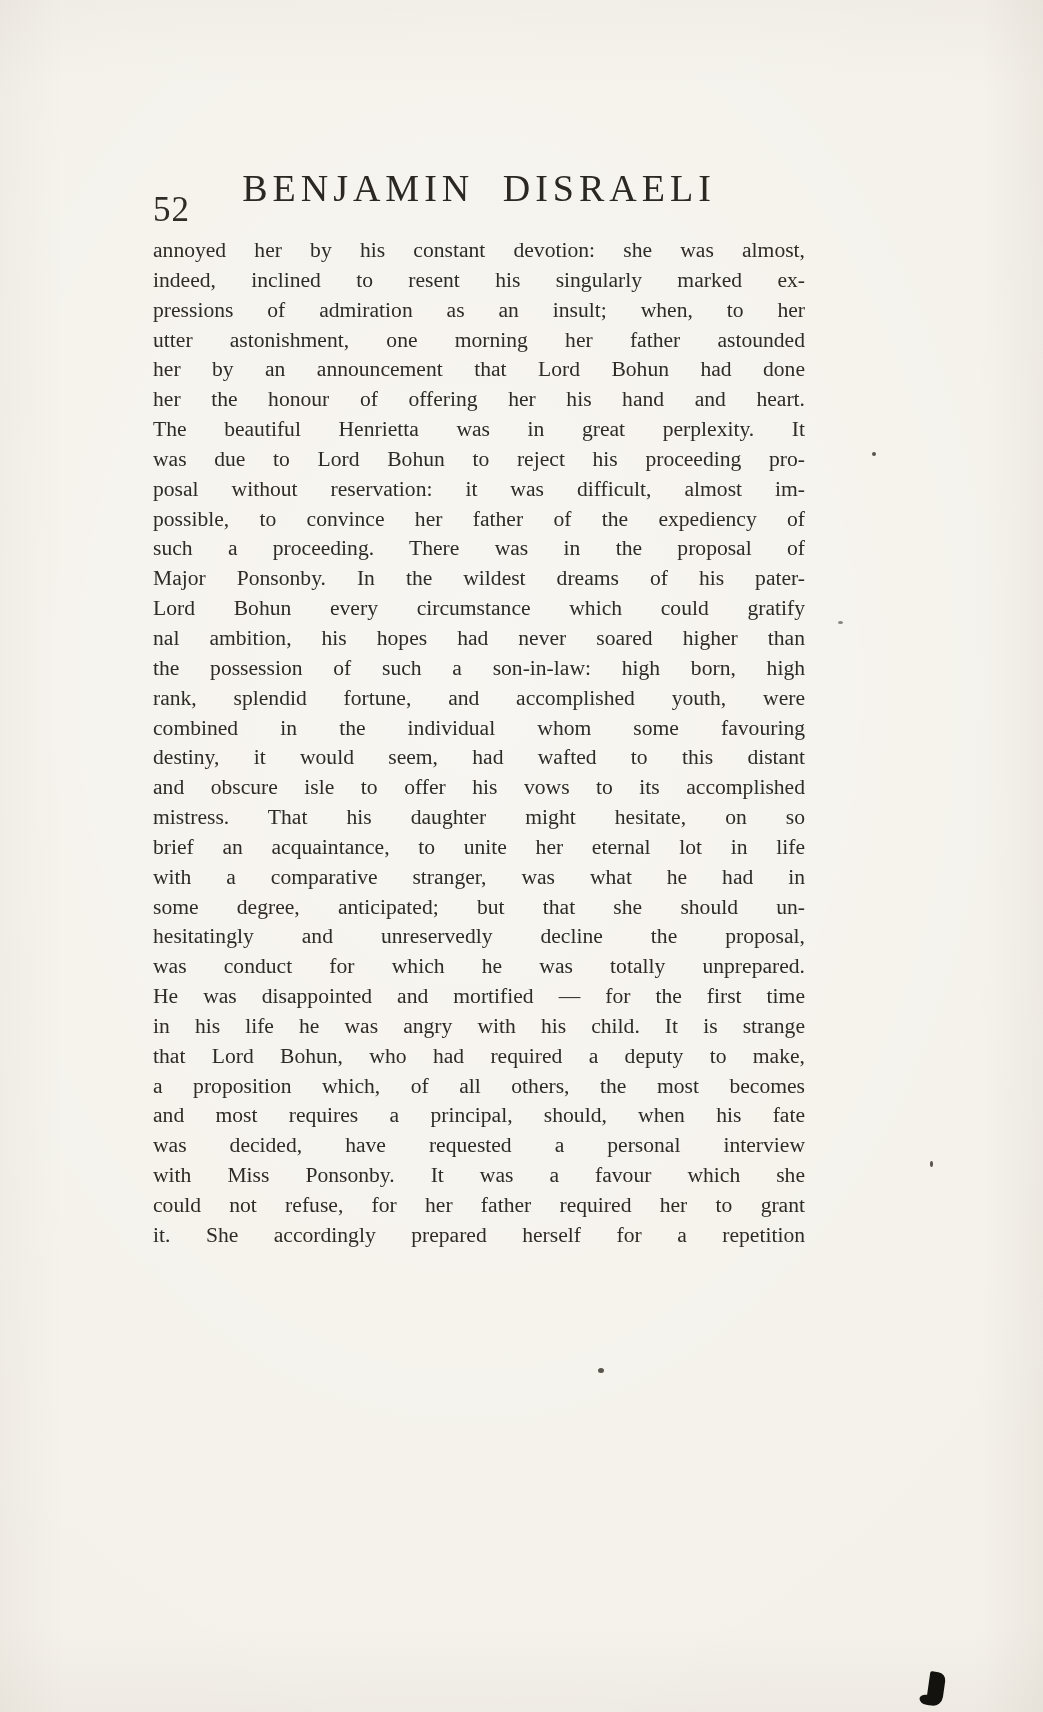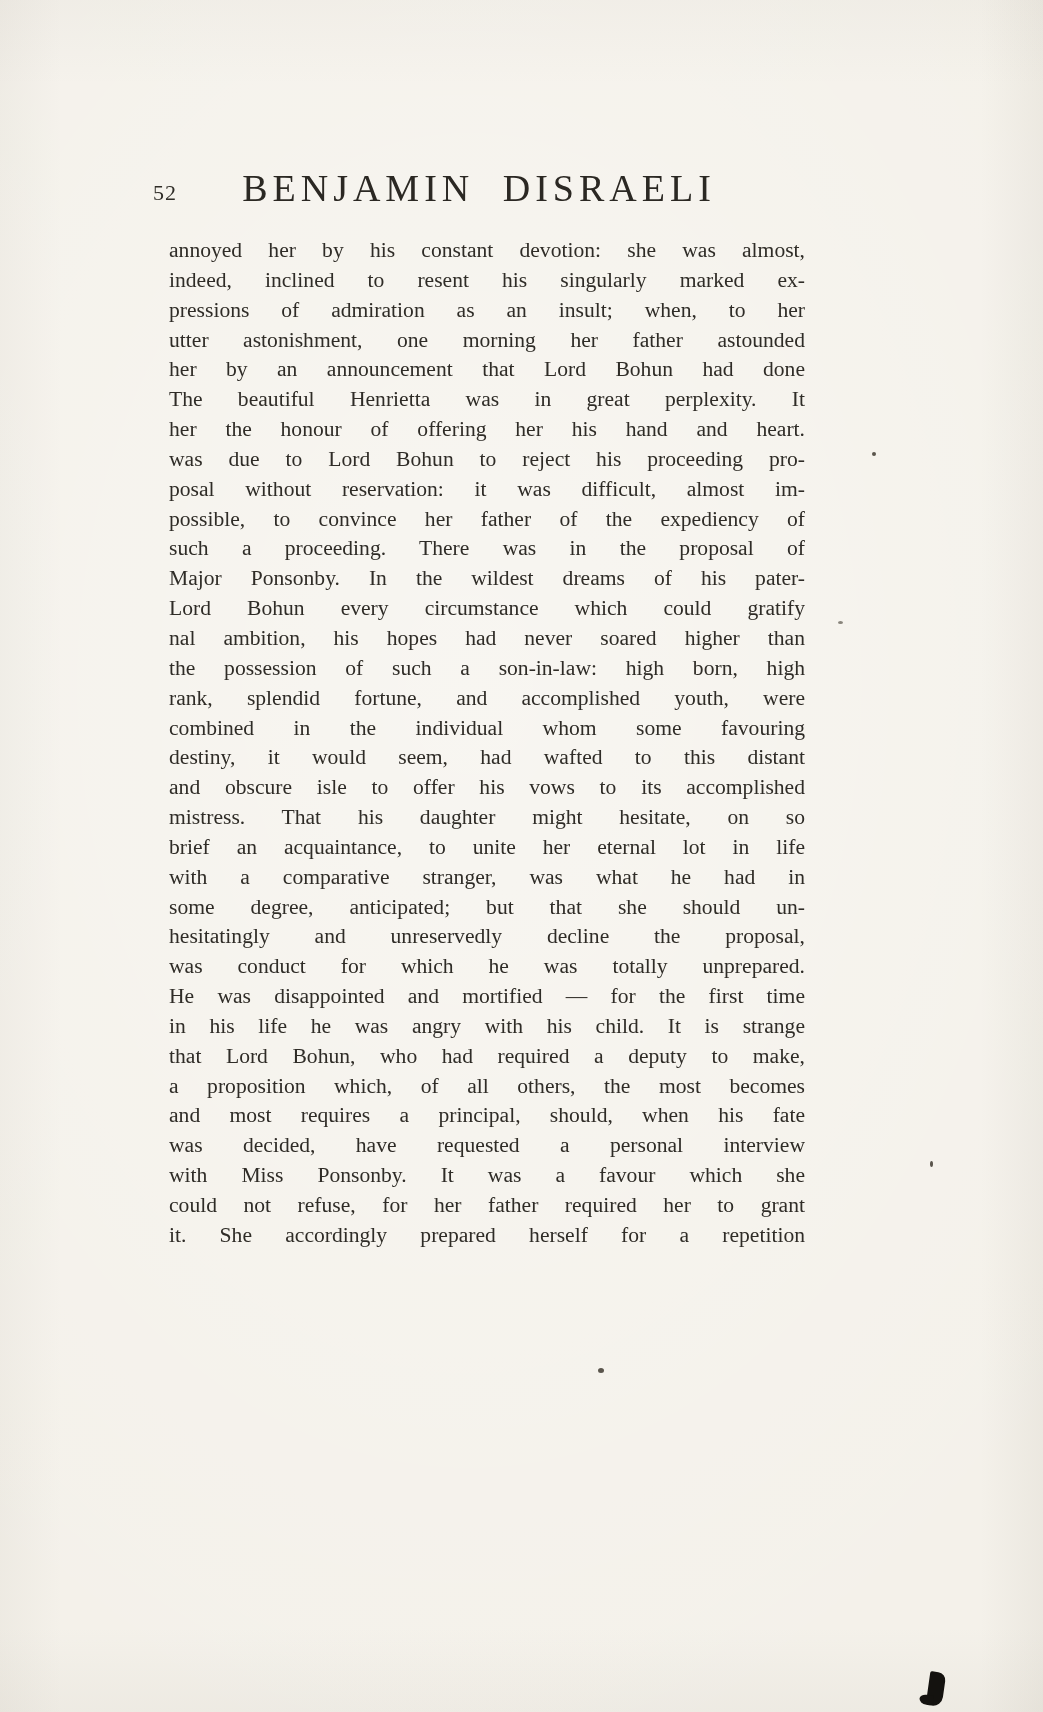--- a/index.html
+++ b/index.html
@@ -27,22 +27,22 @@
   .header {
     position: absolute;
     top: 166px;
     left: 153px;
     width: 652px;
     height: 44px;
   }
   .pagenum {
     position: absolute;
     left: 0;
-    top: 14px;
-    font-size: 22px;
+    top: 24px;
+    font-size: 35px;
     letter-spacing: 1px;
   }
   .running-title {
     position: absolute;
     left: 0;
     right: 0;
     top: 0;
     text-align: center;
     font-size: 38px;
     letter-spacing: 5px;
@@ -58,21 +58,20 @@
     line-height: 29.85px;
     color: #2f2c27;
   }
   .line {
     text-align: justify;
     text-align-last: justify;
     -moz-text-align-last: justify;
     white-space: normal;
     height: 29.85px;
     overflow: hidden;
-    margin-left: 16px;
   }
   
   .speck {
     position: absolute;
     background: #5a554c;
     border-radius: 50%;
   }
   .speck.s1 { left: 872px; top: 452px; width: 4px; height: 4px; }
   .speck.s2 { left: 838px; top: 621px; width: 5px; height: 3px; opacity: .7; }
   .speck.s3 { left: 598px; top: 1368px; width: 6px; height: 5px; }
@@ -107,22 +106,22 @@
   <span class="pagenum">52</span>
   <span class="running-title">BENJAMIN DISRAELI</span>
 </div>
 
 <div class="text-block">
     <div class="line">annoyed her by his constant devotion: she was almost,</div>
     <div class="line">indeed, inclined to resent his singularly marked ex-</div>
     <div class="line">pressions of admiration as an insult; when, to her</div>
     <div class="line">utter astonishment, one morning her father astounded</div>
     <div class="line">her by an announcement that Lord Bohun had done</div>
+    <div class="line">her the honour of offering her his hand and heart.</div>
     <div class="line">The beautiful Henrietta was in great perplexity. It</div>
-    <div class="line">her the honour of offering her his hand and heart.</div>
     <div class="line">was due to Lord Bohun to reject his proceeding pro-</div>
     <div class="line">posal without reservation: it was difficult, almost im-</div>
     <div class="line">possible, to convince her father of the expediency of</div>
     <div class="line">such a proceeding. There was in the proposal of</div>
     <div class="line">Major Ponsonby. In the wildest dreams of his pater-</div>
     <div class="line">Lord Bohun every circumstance which could gratify</div>
     <div class="line">nal ambition, his hopes had never soared higher than</div>
     <div class="line">the possession of such a son-in-law: high born, high</div>
     <div class="line">rank, splendid fortune, and accomplished youth, were</div>
     <div class="line">combined in the individual whom some favouring</div>

